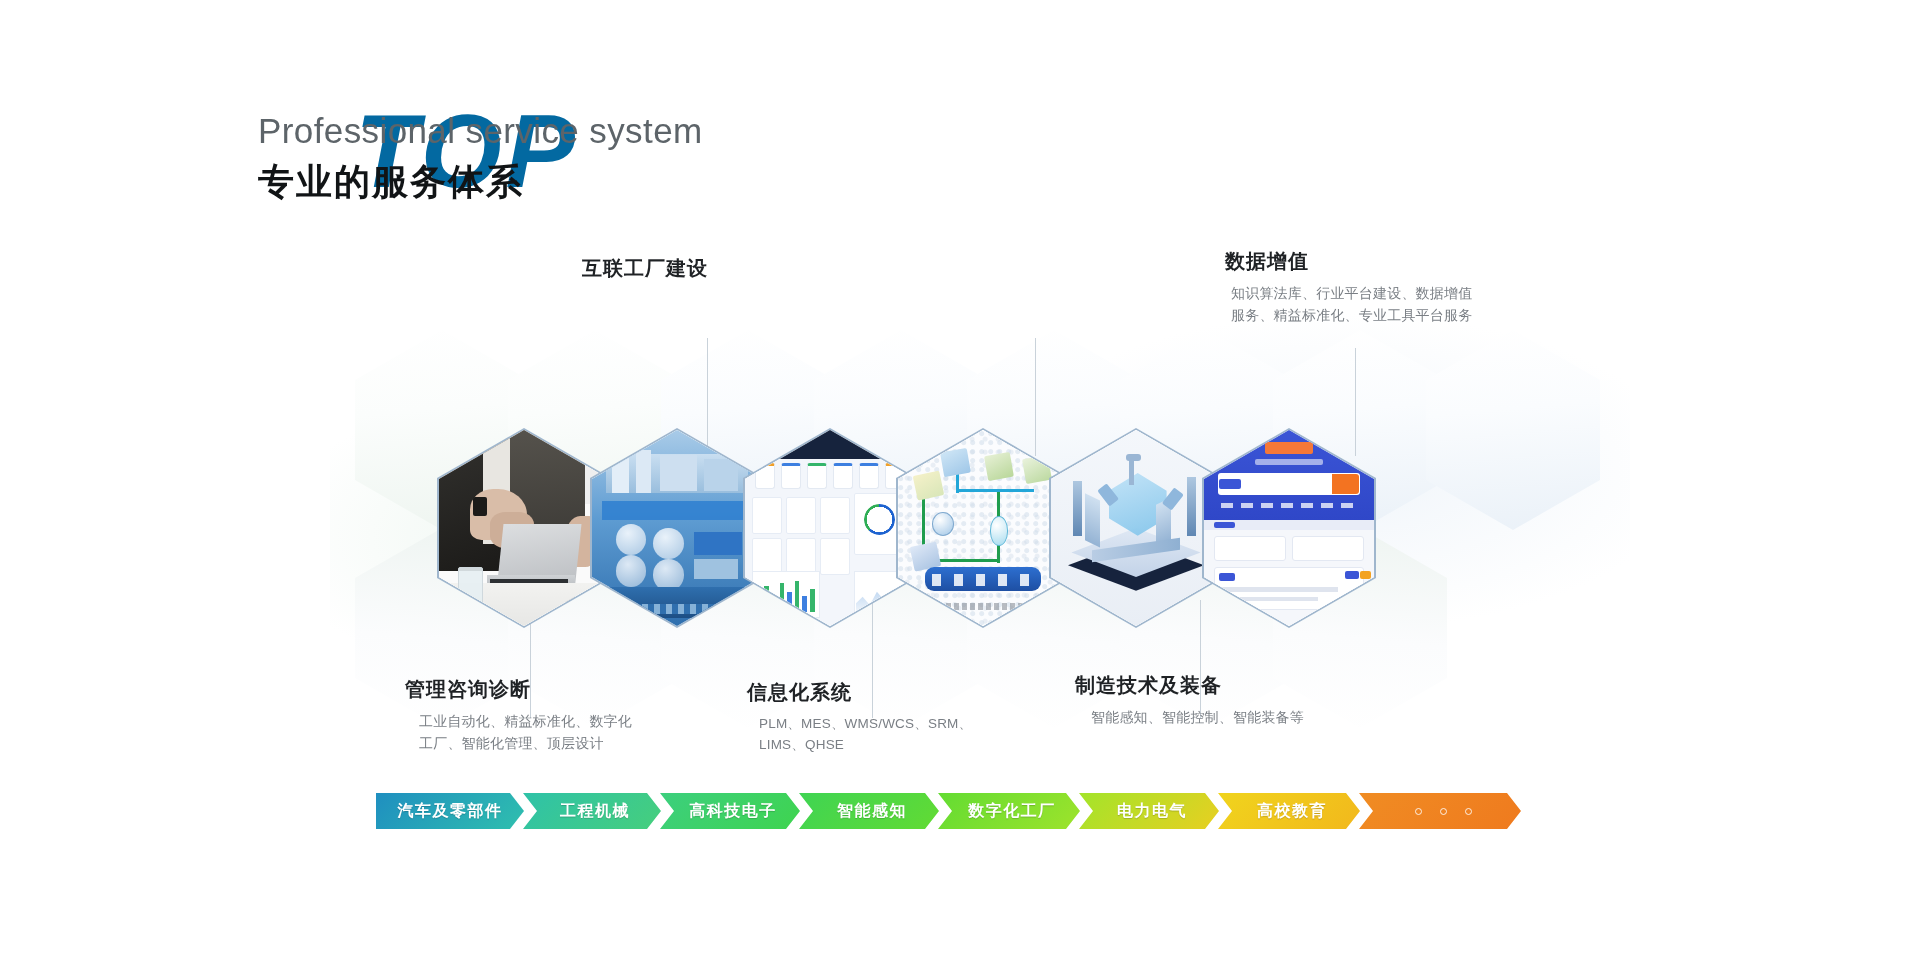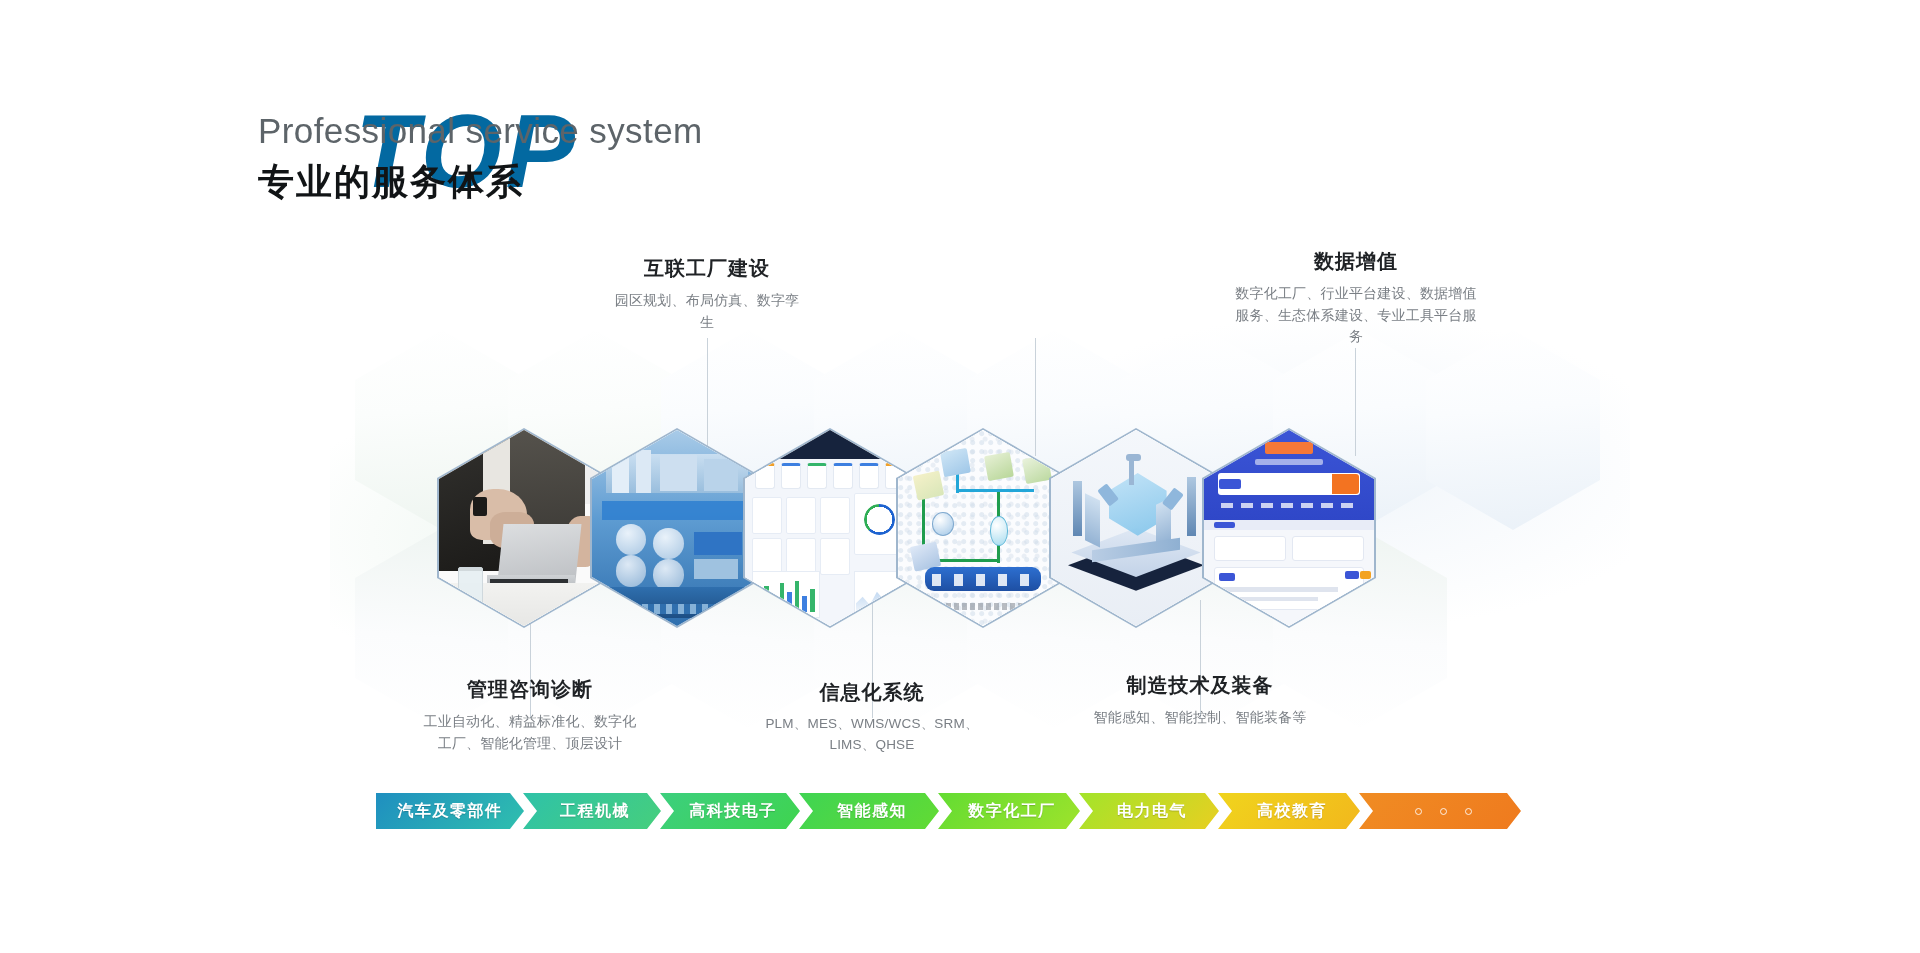--- a/index.html
+++ b/index.html
@@ -90,21 +90,21 @@
     background: #fff;
   }
 
   
   .conn {
     position: absolute; width: 1px;
     background: #c9d2da;
   }
 
   
-  .lab { position: absolute; text-align: center; }
+  .lab { position: absolute; text-align: left; }
   .lab .lt {
     font-family: "Liberation Serif", serif;
     font-weight: 700; font-size: 20px; color: #1f2225;
     letter-spacing: 1px; line-height: 1.3;
     white-space: nowrap;
   }
   .lab .ld {
     font-family: "Liberation Serif", serif;
     font-size: 14px; color: #7a7f85; line-height: 1.55;
     margin-top: 9px; letter-spacing: .2px;
@@ -351,27 +351,26 @@
         <div style="position:absolute;left:9%;top:73%;width:9%;height:4%;background:#3b55d6;border-radius:2px;"></div>
         <div style="position:absolute;left:9%;top:80%;width:70%;height:2.5%;background:#dfe4ee;"></div>
         <div style="position:absolute;left:9%;top:85%;width:58%;height:2.5%;background:#dfe4ee;"></div>
         <div style="position:absolute;right:9%;top:72%;width:8%;height:4%;background:#3b55d6;border-radius:2px;"></div>
         <div style="position:absolute;right:2%;top:72%;width:6%;height:4%;background:#f3a321;border-radius:2px;"></div>
       </div>
     </div>
 
     <div class="lab" style="left:582px; top:255px; width:250px;">
       <div class="lt">互联工厂建设</div>
-      <div class="ld" style="padding:0 28px;">园区规划、布局仿真、数字孪生</div>
     </div>
 
 
     <div class="lab" style="left:1225px; top:248px; width:262px;">
       <div class="lt">数据增值</div>
-      <div class="ld" style="padding:0 6px;">数字化工厂、行业平台建设、数据增值服务、生态体系建设、专业工具平台服务</div>
+      <div class="ld" style="padding:0 6px;">知识算法库、行业平台建设、数据增值服务、精益标准化、专业工具平台服务</div>
     </div>
 
     <div class="lab" style="left:405px; top:676px; width:250px;">
       <div class="lt">管理咨询诊断</div>
       <div class="ld" style="padding:0 14px;">工业自动化、精益标准化、数字化工厂、智能化管理、顶层设计</div>
     </div>
 
     <div class="lab sans" style="left:747px; top:679px; width:250px;">
       <div class="lt">信息化系统</div>
       <div class="ld" style="padding:0 12px;">PLM、MES、WMS/WCS、SRM、LIMS、QHSE</div>

